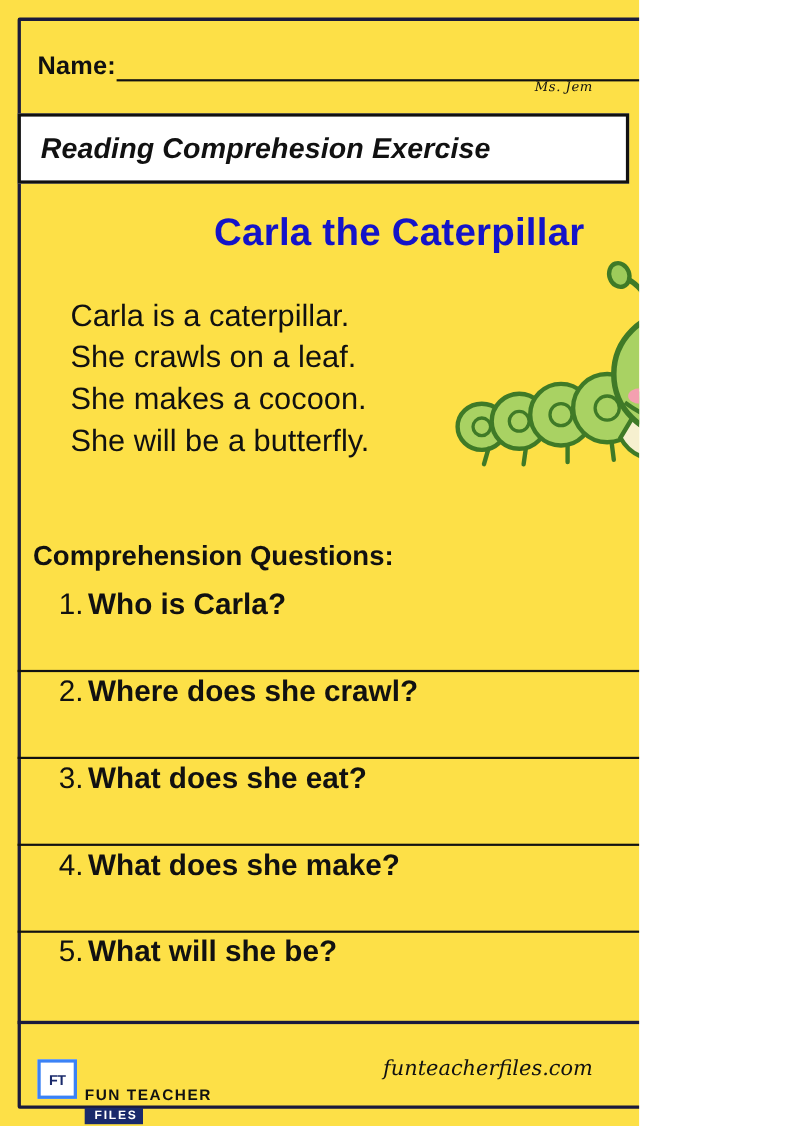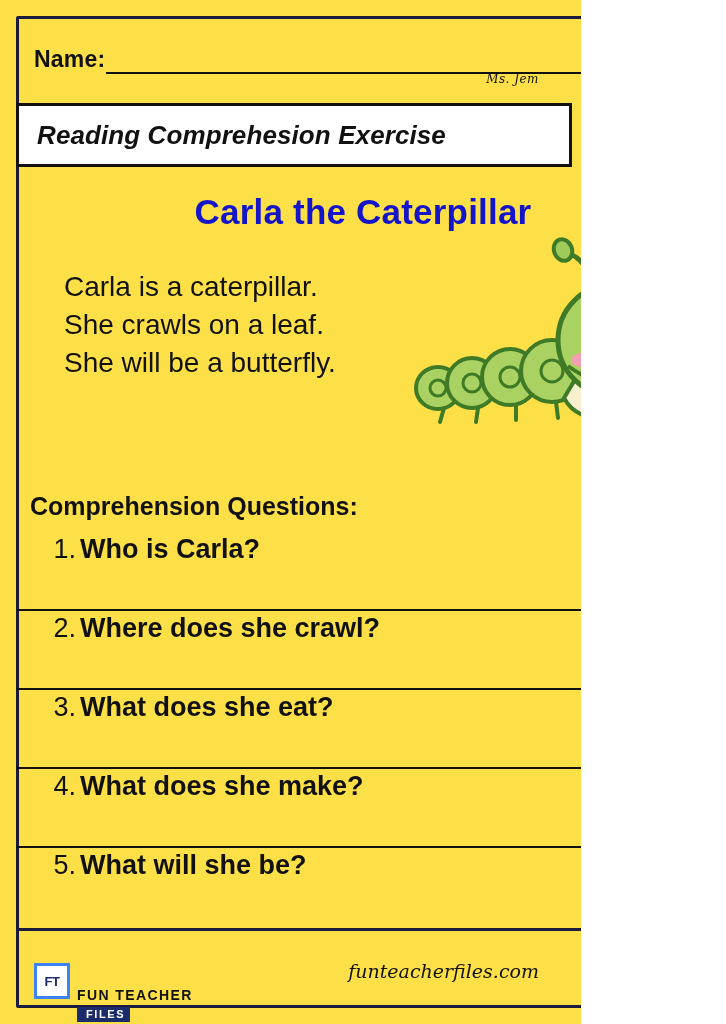--- a/index.html
+++ b/index.html
@@ -193,20 +193,21 @@
 
   <div class="title-box">
     <div class="title-box-text">Reading Comprehesion Exercise</div>
   </div>
 
   <div class="story-title">Carla the Caterpillar</div>
 
   <div class="story">
     <div class="story-line">Carla is a caterpillar.</div>
     <div class="story-line">She crawls on a leaf.</div>
+    <div class="story-line">She makes a cocoon.</div>
     <div class="story-line">She will be a butterfly.</div>
   </div>
 
   <div class="illus">
     <svg viewBox="0 0 290 240" width="290" height="240" xmlns="http://www.w3.org/2000/svg">
 
       <path d="M196 64 C190 40 178 28 166 24" stroke="#3f7a27" stroke-width="5" fill="none" stroke-linecap="round"></path>
       <path d="M232 66 C238 42 250 30 262 26" stroke="#3f7a27" stroke-width="5" fill="none" stroke-linecap="round"></path>
       <ellipse cx="163" cy="22" rx="9" ry="11" fill="#9ecb5a" stroke="#3f7a27" stroke-width="4" transform="rotate(-20 163 22)"></ellipse>
       <ellipse cx="265" cy="24" rx="9" ry="11" fill="#9ecb5a" stroke="#3f7a27" stroke-width="4" transform="rotate(20 265 24)"></ellipse>

